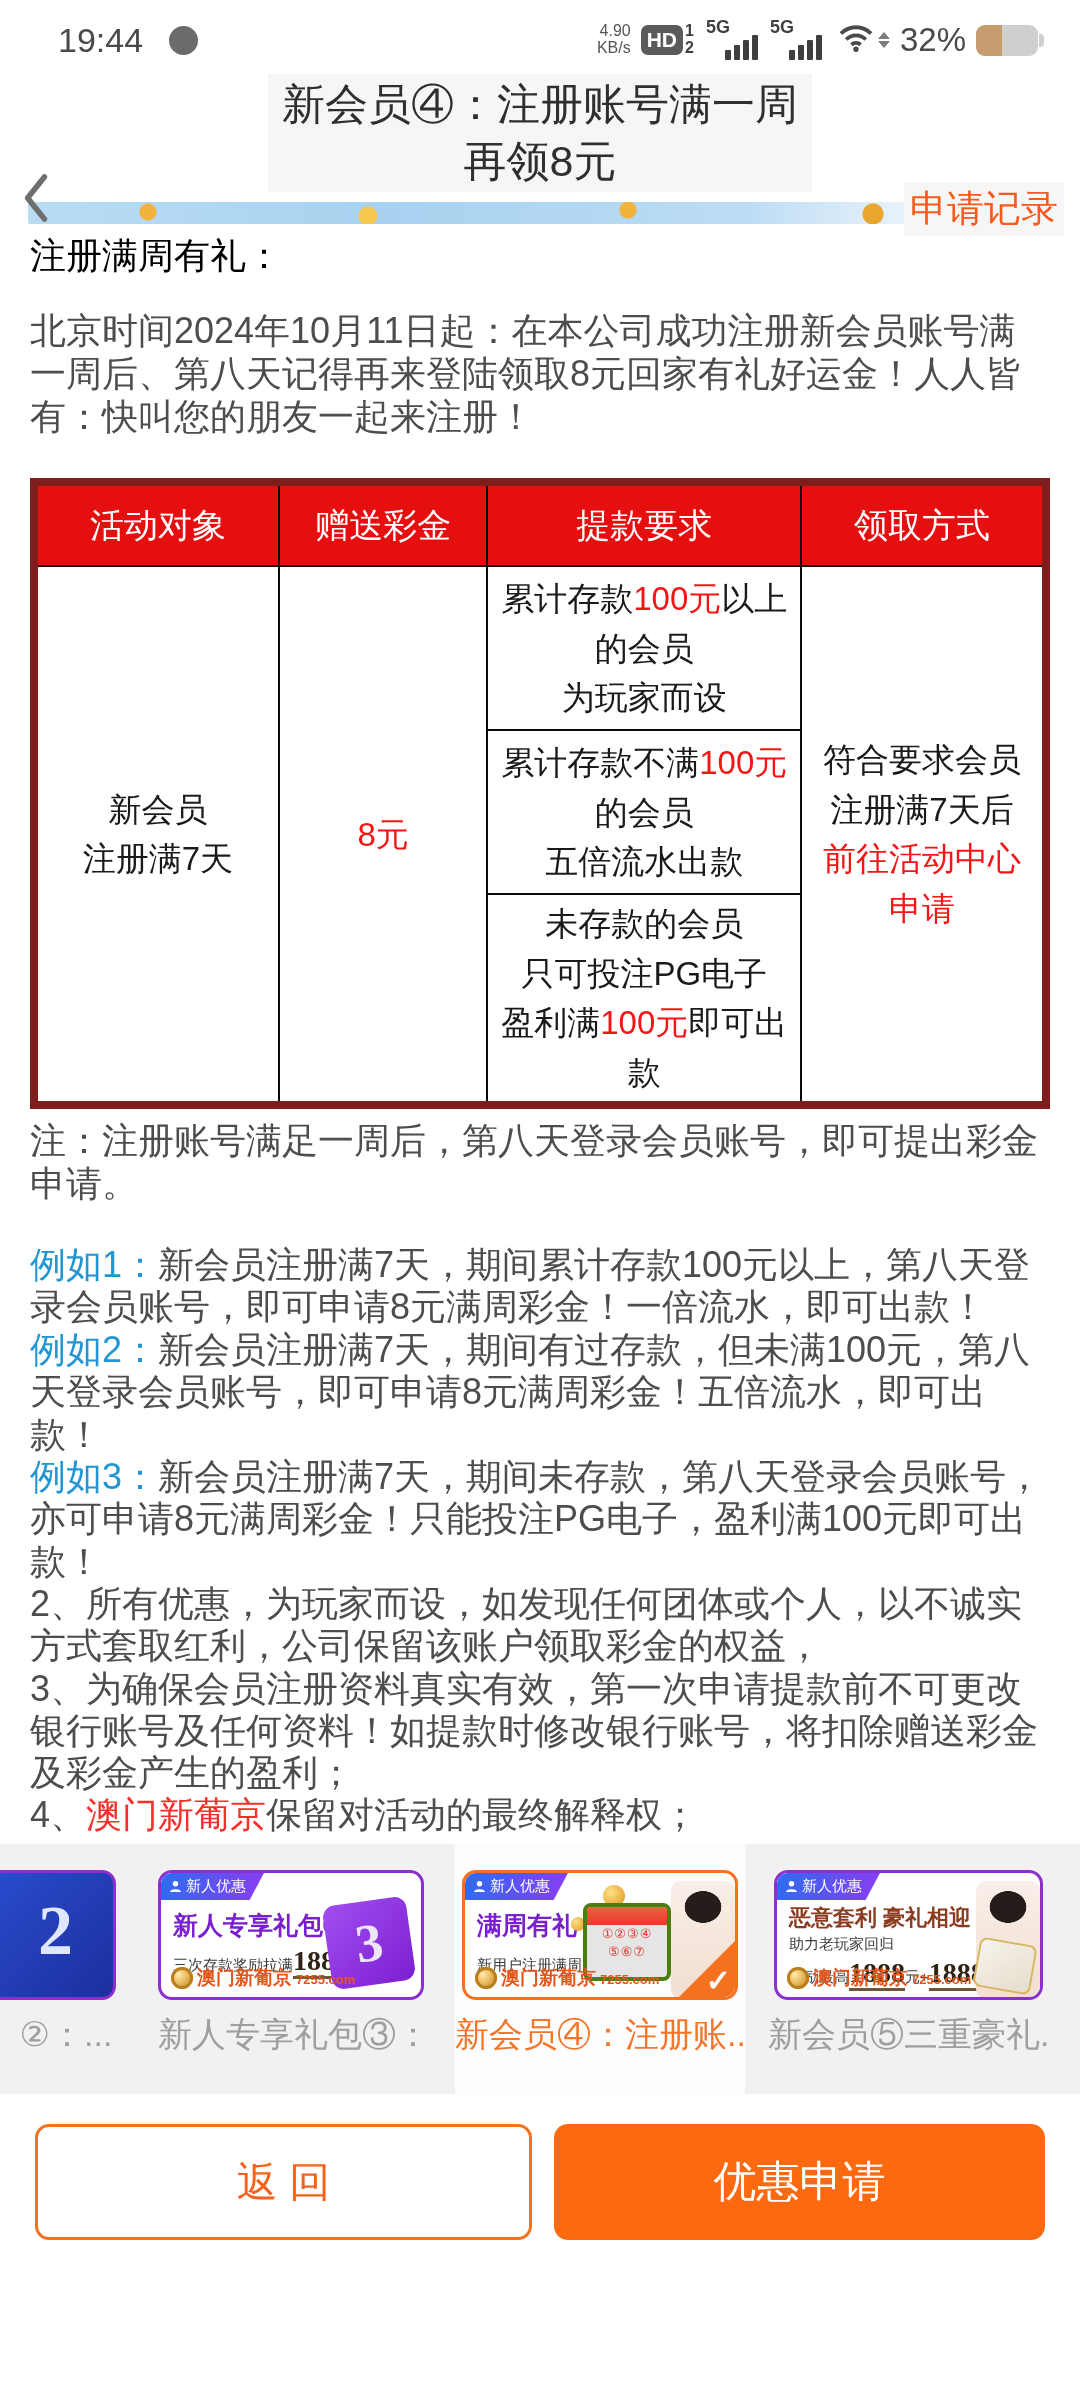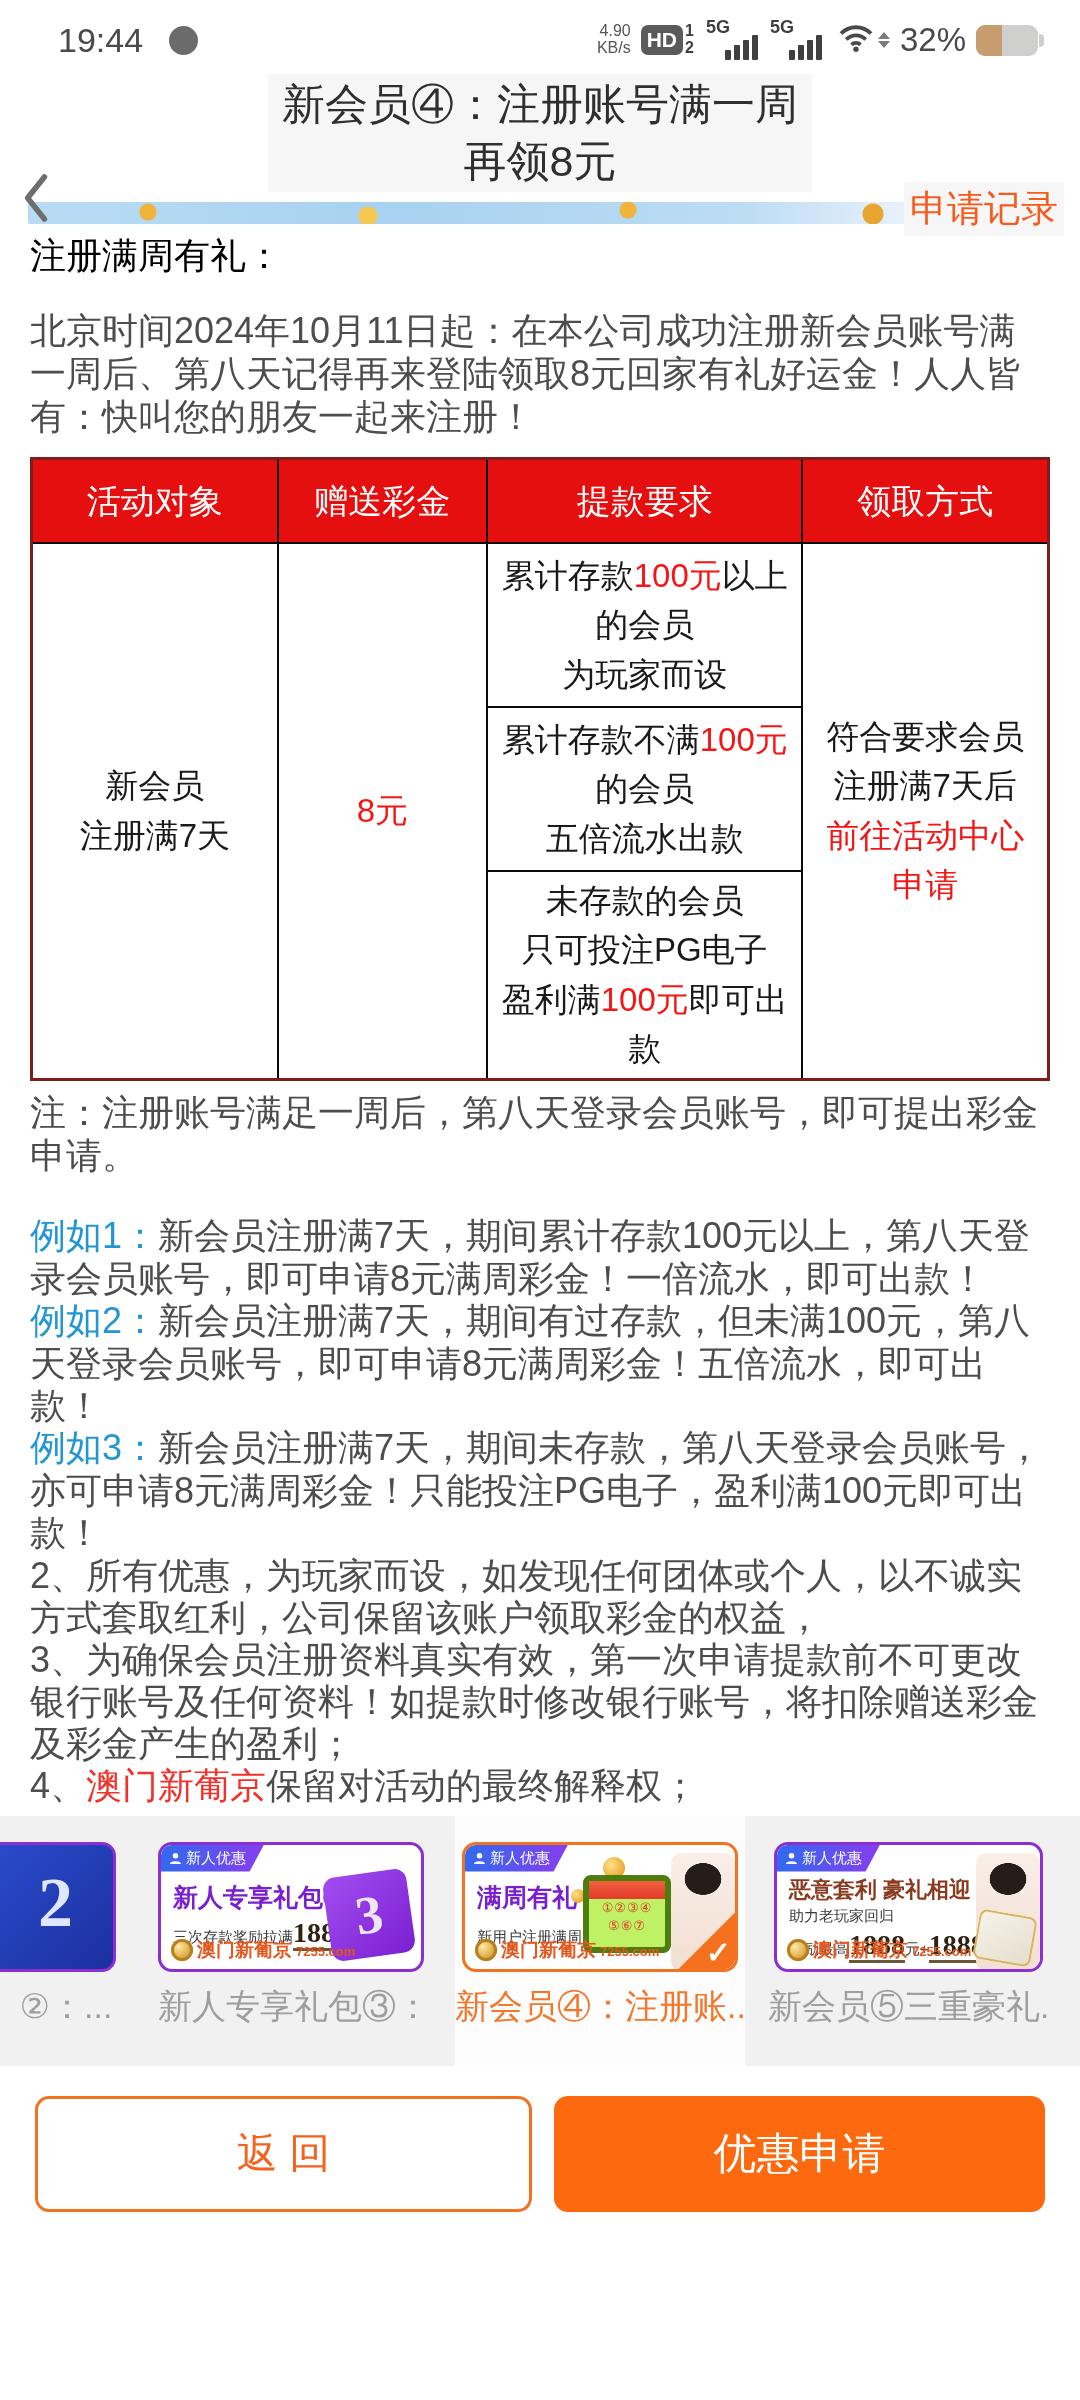--- a/index.html
+++ b/index.html
@@ -45,21 +45,21 @@
       radial-gradient(circle at 600px 8px,  #f2b33c 0 8px, rgba(0,0,0,0) 9px),
       radial-gradient(circle at 845px 12px, #e8a62e 0 10px, rgba(0,0,0,0) 11px),
       radial-gradient(circle at 1005px 10px,#f6c84f 0 9px, rgba(0,0,0,0) 10px),
       linear-gradient(90deg,#b9dcf4 0%, #a8d2f0 35%, #bcdcf4 70%, #e9f2fb 86%, #aed4f0 100%);
   }
 
   
   .content { padding:0 30px; color:#4d4d4d; font-size:36px; }
   .sec-title { margin-top:10px; color:#000000; line-height:1.2; }
   .intro { margin-top:32px; line-height:1.2; }
-  .promo-table { width:100%; margin-top:19px; border-collapse:collapse; border:3px solid #7f1d1d;
+  .promo-table { width:100%; margin-top:40px; border-collapse:collapse; border:8px solid #7f1d1d;
                  text-align:center; font-size:33px; color:#1a1a1a; }
   .promo-table td { border:2px solid #0a0a0a; padding:4px; line-height:1.5; }
   .promo-table .th { background:#e60f0f; color:#ffffff; height:84px; font-size:34px; }
   .col1 { width:24.2%; } .col2 { width:20.6%; } .col3 { width:31%; } .col4 { width:24.2%; }
   .req-cell { height:164px; }
   .red-t { color:#f51515; }
   .note { margin-top:10px; line-height:1.2; }
   .examples { margin-top:38px; line-height:1.18; }
   .ex-label { color:#2196d3; }
   .rules-title { margin-top:24px; color:#f3312b; line-height:1.2; }
@@ -84,22 +84,22 @@
   .big-amt { font-family:"Liberation Serif", serif; font-size:28px; font-weight:bold; color:#2f2413; border-bottom:3px solid #6b5638; }
   .logo-row { position:absolute; left:10px; bottom:6px; display:flex; align-items:baseline; gap:4px; }
   .emblem { width:22px; height:22px; border-radius:50%; align-self:center;
             background:radial-gradient(circle at 35% 35%, #ffe9a8, #d69a2e 70%); box-shadow:inset 0 0 0 3px #b97f1f; }
   .logo-brand { font-size:19px; font-weight:bold; color:#e4571c; }
   .logo-domain { font-size:13px; font-weight:bold; color:#e4571c; }
   .gift-box { position:absolute; display:flex; align-items:center; justify-content:center;
               color:#ece6f6; font-family:"Liberation Serif", serif; font-weight:bold; }
   .gift3 { right:10px; top:28px; width:84px; height:84px; font-size:54px;
            background:linear-gradient(140deg,#a34df0,#7a1fd0); border-radius:12px; transform:rotate(-8deg); }
-  .cal { position:absolute; right:64px; top:30px; width:88px; height:78px; background:#bef264;
-         border:6px solid #4d7c0f; border-radius:8px; overflow:hidden; }
+  .cal { position:absolute; right:64px; top:30px; width:88px; height:78px; background:#e5e5e5;
+         border:4px solid #4d7c0f; border-radius:8px; overflow:hidden; }
   .cal-top { height:18px; background:linear-gradient(#f3603c,#e23b2e); }
   .cal-row { font-size:13px; color:#e23b2e; text-align:center; line-height:1.4; letter-spacing:1px; }
   .woman { position:absolute; right:0; top:8px; width:64px; height:118px; border-radius:10px;
            background:radial-gradient(ellipse 30px 26px at 50% 22%, #241d1a 60%, rgba(0,0,0,0) 62%),
                       radial-gradient(ellipse 16px 14px at 50% 26%, #f6cdae 60%, rgba(0,0,0,0) 62%),
                       linear-gradient(180deg,#f8efe8,#f3ded2); }
   .coin { position:absolute; border-radius:50%; background:radial-gradient(circle at 35% 35%, #ffe08a, #e8a62e 75%); }
   .coin-a { width:22px; height:22px; right:110px; top:12px; }
   .coin-b { width:14px; height:14px; right:150px; top:44px; }
   .sel-check { position:absolute; right:-1px; bottom:-1px; width:58px; height:58px; background:#f4711f;

